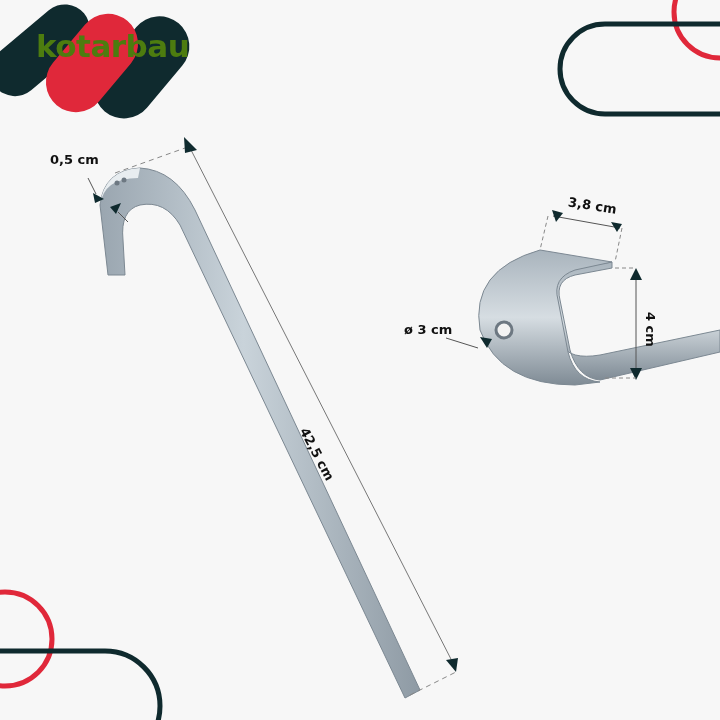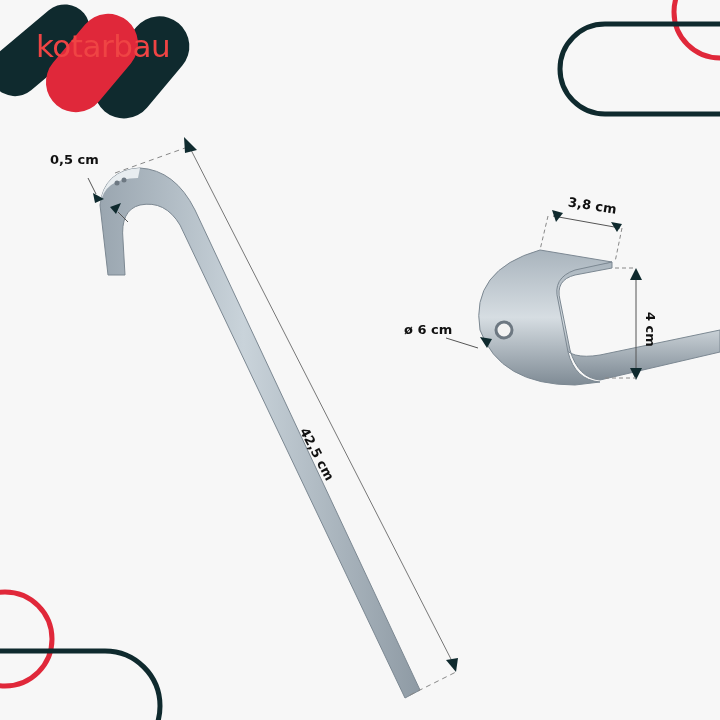--- a/index.html
+++ b/index.html
@@ -1,20 +1,20 @@
 <!DOCTYPE html>
 <html><head>
 <meta charset="utf-8">
 <style>
   html, body { margin:0; padding:0; }
   body { width:720px; height:720px; background:#f7f7f7; position:relative; overflow:hidden;
          font-family:"DejaVu Sans", sans-serif; }
   .layer { position:absolute; left:0; top:0; width:720px; height:720px; }
   .logo-text { position:absolute; left:36px; top:28px; font-family:"DejaVu Sans", sans-serif;
-               font-weight:normal; font-size:31px; color:#ef4444; letter-spacing:-0.5px; }
+               font-weight:bold; font-size:31px; color:#4d7c0f; letter-spacing:-0.5px; }
   .dim-label { position:absolute; font-family:"DejaVu Sans", sans-serif; font-weight:bold;
                font-size:13px; color:#111; white-space:nowrap; }
 </style>
 </head>
 <body>
 
 <svg class="layer" viewBox="0 0 720 720" xmlns="http://www.w3.org/2000/svg">
 
   <g>
     <rect x="-10" y="-8" width="115" height="50" rx="25" transform="rotate(-40 47 47) translate(-8 28)" fill="#0f2a2e"></rect>
@@ -94,13 +94,13 @@
     <polygon points="480,337 492,339 487,348" fill="#0f2a2e"></polygon>
   </g>
 </svg>
 
 <div class="logo-text">kotarbau</div>
 
 <div class="dim-label" style="left:50px;top:152px;">0,5 cm</div>
 <div class="dim-label" style="left:310px;top:425px;transform:rotate(62deg);transform-origin:left top;">42,5 cm</div>
 <div class="dim-label" style="left:568px;top:198px;transform:rotate(9deg);">3,8 cm</div>
 <div class="dim-label" style="left:658px;top:312px;transform:rotate(90deg);transform-origin:left top;">4 cm</div>
-<div class="dim-label" style="left:404px;top:322px;">ø 6 cm</div>
+<div class="dim-label" style="left:404px;top:322px;">ø 3 cm</div>
 
 </body></html>

